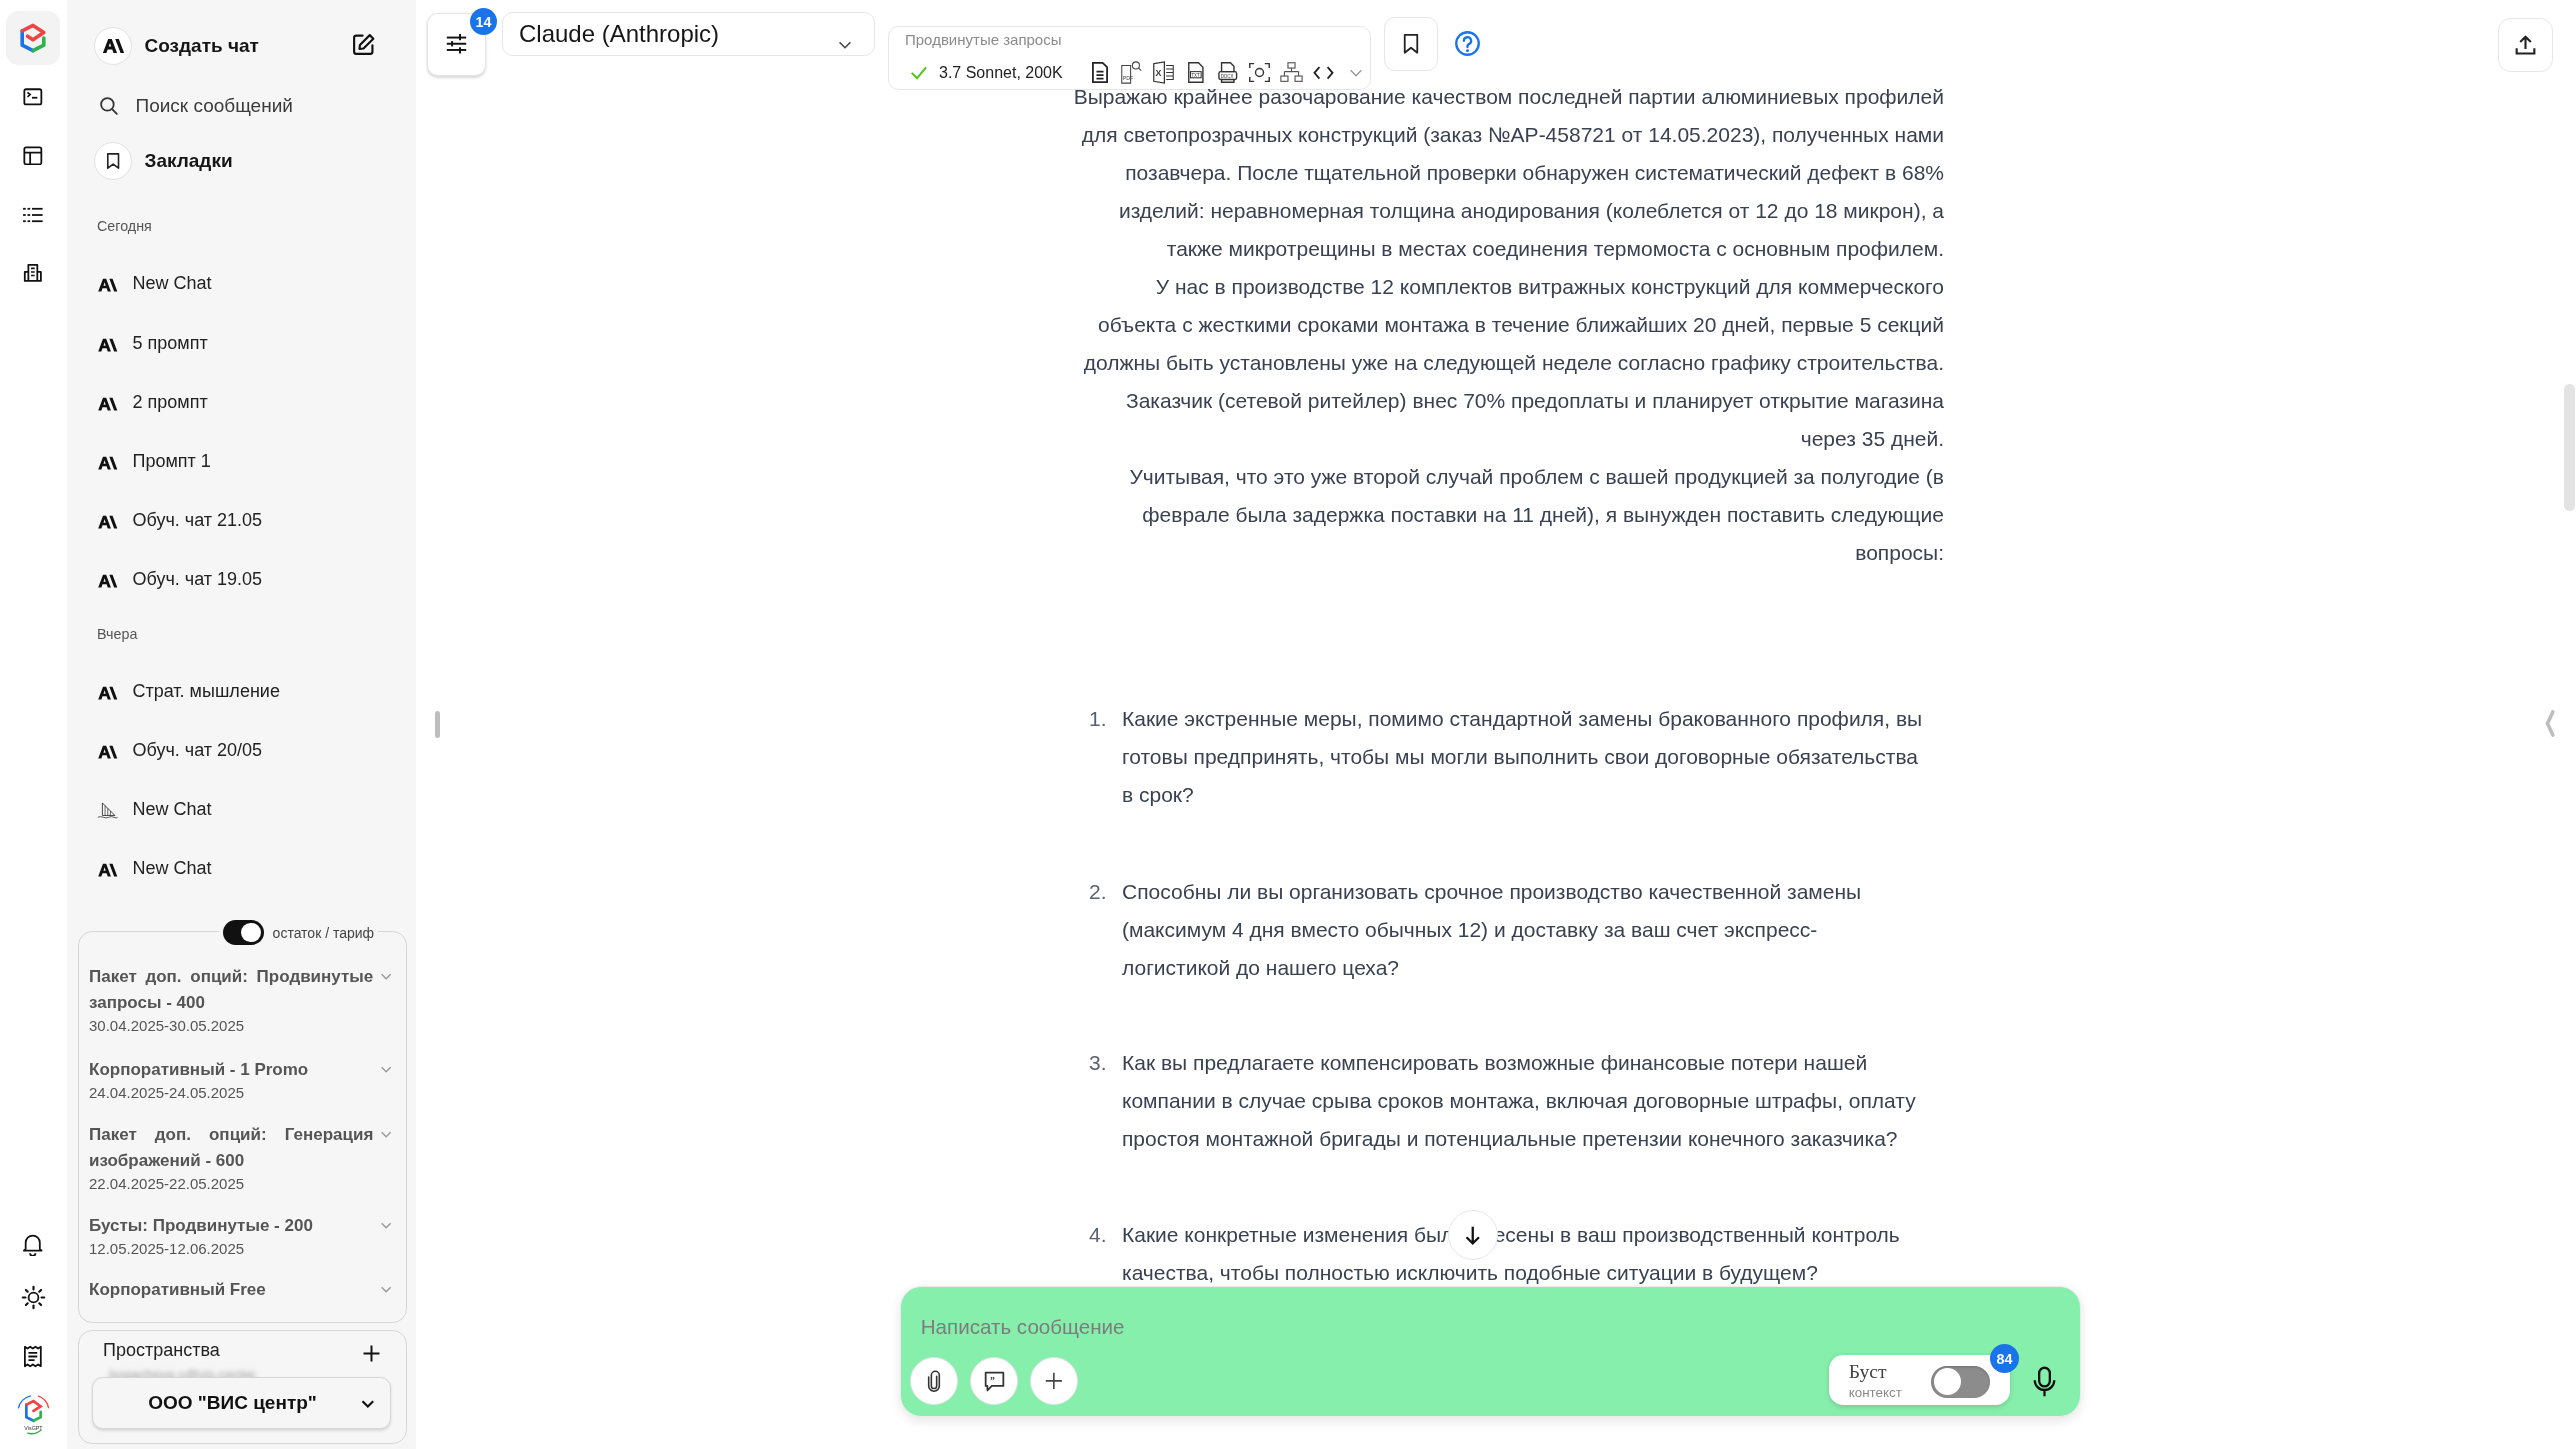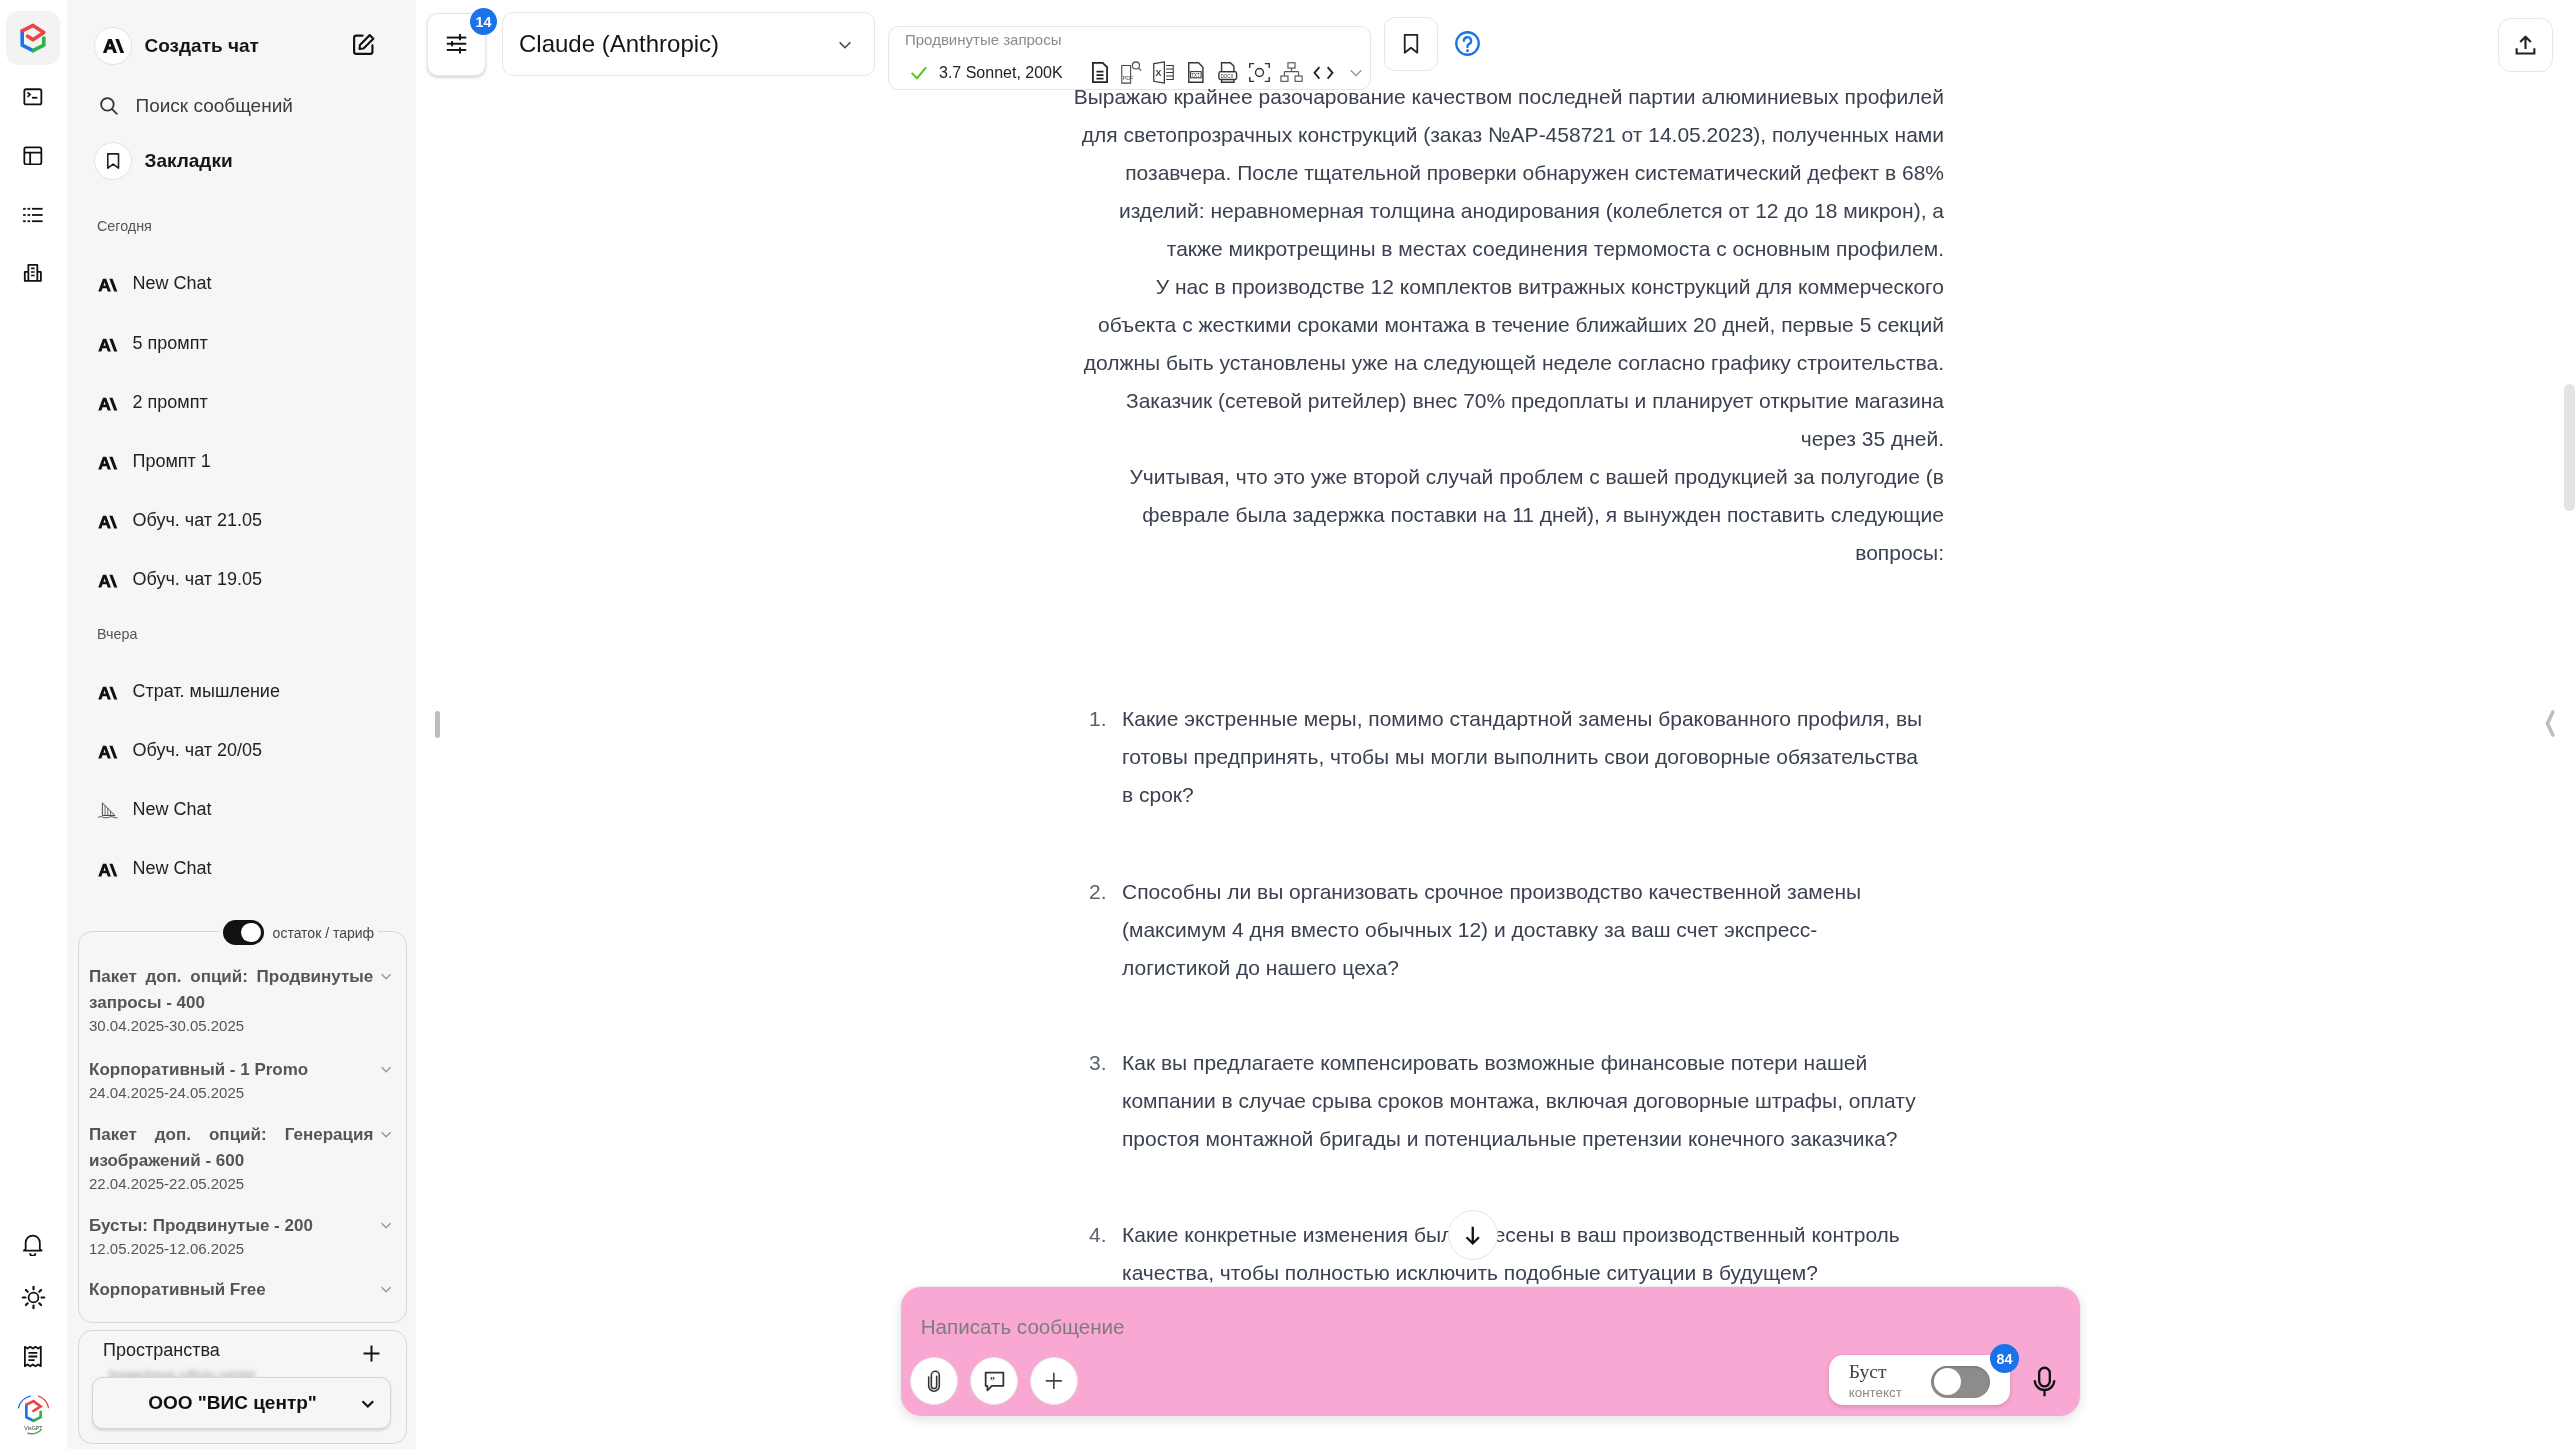--- a/index.html
+++ b/index.html
@@ -40,21 +40,21 @@
   .spaces-title { position: absolute; left: 103px; top: 1340px; font-size: 18px; color: #222; }
   .spaces-add { position: absolute; left: 360px; top: 1342px; width: 23px; height: 23px; }
   .spaces-email { position: absolute; left: 109px; top: 1367px; font-size: 13.4px; color: #999; filter: blur(2.7px); }
   .spaces-select { position: absolute; left: 92px; top: 1377px; width: 299px; height: 52px; border: 1.3px solid #d6d6d6; border-radius: 10.7px; background: #f6f6f6; box-shadow: 0 1.8px 2.7px rgba(0,0,0,0.12); display: flex; align-items: center; justify-content: center; }
   .spaces-select .lbl { font-size: 19px; font-weight: bold; color: #111; margin-left: -18px; }
   .spaces-select .chev { position: absolute; right: 12.5px; top: 16px; width: 19.7px; height: 19.7px; }
 
   
   .hdr-filter { position: absolute; left: 427px; top: 12.5px; width: 59px; height: 63px; border: 1.3px solid #e4e4e4; border-radius: 10.7px; background: #fff; box-shadow: 0 1.8px 2.7px rgba(0,0,0,0.15); display: flex; align-items: center; justify-content: center; }
   .badge { position: absolute; background: #1a73e8; color: #fff; border-radius: 50%; display: flex; align-items: center; justify-content: center; font-weight: bold; }
-  .hdr-model { position: absolute; left: 502px; top: 11.6px; width: 373px; height: 64px; border: 1.3px solid #e6e6e6; border-radius: 10.7px; background: #fff; display: flex; align-items: center; }
+  .hdr-model { position: absolute; left: 502px; top: 11.6px; width: 373px; height: 44px; border: 1.3px solid #e6e6e6; border-radius: 10.7px; background: #fff; display: flex; align-items: center; }
   .hdr-model .lbl { margin-left: 16px; font-size: 24px; color: #161616; font-weight: 500; }
   .hdr-model .chev { position: absolute; right: 19.7px; top: 23px; width: 18px; height: 18px; }
   .hdr-adv { position: absolute; left: 888px; top: 26px; width: 483px; height: 64px; border: 1.3px solid #e6e6e6; border-radius: 10.7px; background: #fff; }
   .hdr-adv .cap { position: absolute; left: 16px; top: 3.6px; font-size: 15px; color: #8b8b8b; }
   .hdr-adv .check { position: absolute; left: 19.7px; top: 36px; width: 19.7px; height: 19.7px; }
   .hdr-adv .model { position: absolute; left: 50px; top: 37px; font-size: 16px; color: #222; }
   .hdr-adv .tools { position: absolute; left: 199px; top: 32px; display: flex; gap: 9px; align-items: center; }
   .tool-ic { width: 23px; height: 27px; display: flex; align-items: center; justify-content: center; }
   .hdr-bm { position: absolute; left: 1384px; top: 17px; width: 54px; height: 54px; border: 1.3px solid #e6e6e6; border-radius: 10.7px; background: #fff; display: flex; align-items: center; justify-content: center; }
   .hdr-help { position: absolute; left: 1454px; top: 30px; width: 27px; height: 27px; }
@@ -63,21 +63,21 @@
   
   .msg { position: absolute; left: 1050px; width: 894px; font-size: 21px; line-height: 38px; color: #3a4150; text-align: right; }
   .msg p { margin: 0; }
   .ol-item { position: absolute; left: 1050px; width: 894px; font-size: 21px; line-height: 38px; color: #3a4150; }
   .ol-item .num { position: absolute; left: 39px; top: 0; width: 36px; color: #5a6270; }
   .ol-item .txt { margin-left: 72px; display: block; }
 
   .scroll-down { position: absolute; left: 1448px; top: 1210px; width: 50px; height: 50px; border-radius: 50%; background: #fff; border: 0.9px solid #e6e6e6; display: flex; align-items: center; justify-content: center; }
 
   
-  .composer { position: absolute; left: 900px; top: 1286px; width: 1181px; height: 131px; border: 1.3px solid #ececec; border-radius: 21.5px; background: #f9a8d4; box-shadow: 0 3.6px 10.7px rgba(0,0,0,0.10); }
+  .composer { position: absolute; left: 900px; top: 1286px; width: 1181px; height: 131px; border: 1.3px solid #ececec; border-radius: 21.5px; background: #86efac; box-shadow: 0 3.6px 10.7px rgba(0,0,0,0.10); }
   .composer .input { position: absolute; left: 19.7px; top: 21.5px; width: 1073px; height: 36px; border: none; outline: none; font-size: 20.6px; color: #333; background: transparent; font-family: "Liberation Sans", sans-serif; }
   .composer .input::placeholder { color: #7d7d7d; }
   .cbtn { position: absolute; top: 70px; width: 48px; height: 48px; border-radius: 50%; border: 1.3px solid #e3e3e3; background: #fff; display: flex; align-items: center; justify-content: center; }
   .boost { position: absolute; left: 928px; top: 68px; width: 181px; height: 50px; border-radius: 14.3px; background: #fff; box-shadow: 0 1.8px 5.4px rgba(0,0,0,0.15); }
   .boost .t1 { position: absolute; left: 19.7px; top: 5.4px; font-family: "Liberation Serif", serif; font-size: 19.7px; color: #444; }
   .boost .t2 { position: absolute; left: 19.7px; top: 29.5px; font-size: 13.4px; color: #8a8a8a; }
   .toggle-off { position: absolute; left: 102px; top: 10.7px; width: 59px; height: 32px; border-radius: 16px; background: #8c8c8c; box-shadow: inset 0 0.9px 2.7px rgba(0,0,0,0.2); }
   .toggle-off::after { content: ""; position: absolute; left: 2.7px; top: 2.7px; width: 27px; height: 27px; border-radius: 50%; background: #fff; }
   .mic { position: absolute; left: 1130px; top: 79px; width: 27px; height: 32px; }
 

